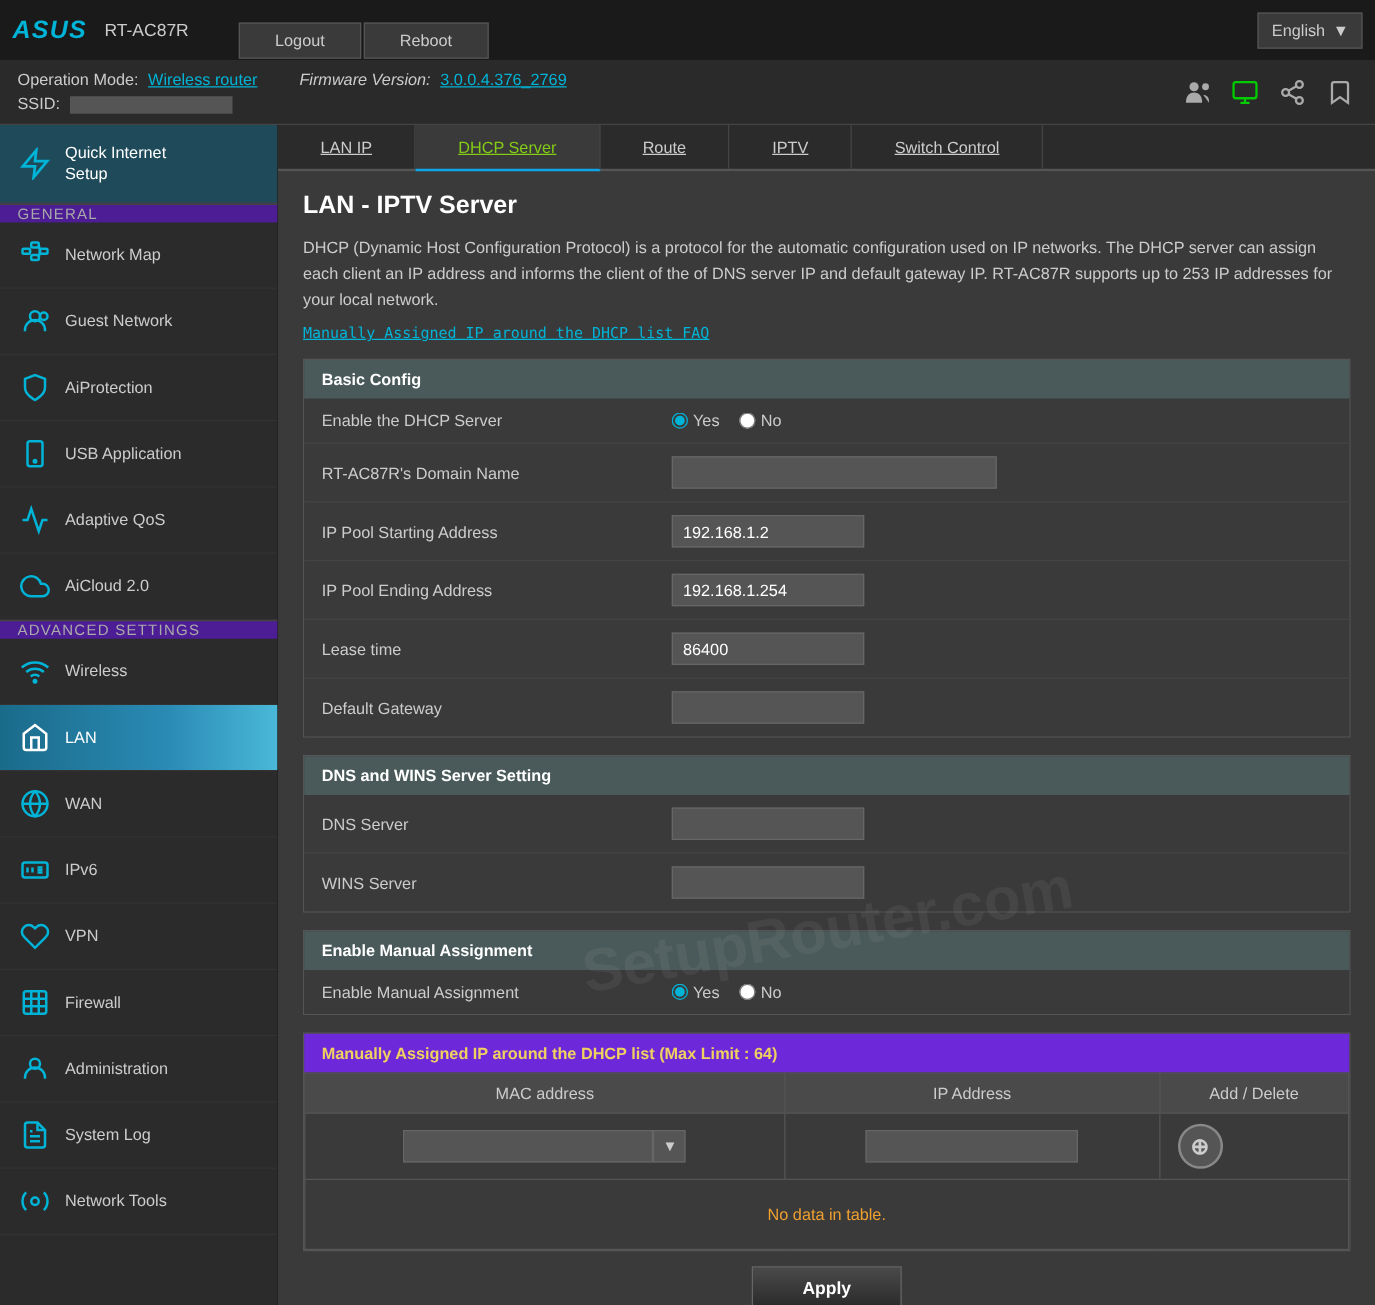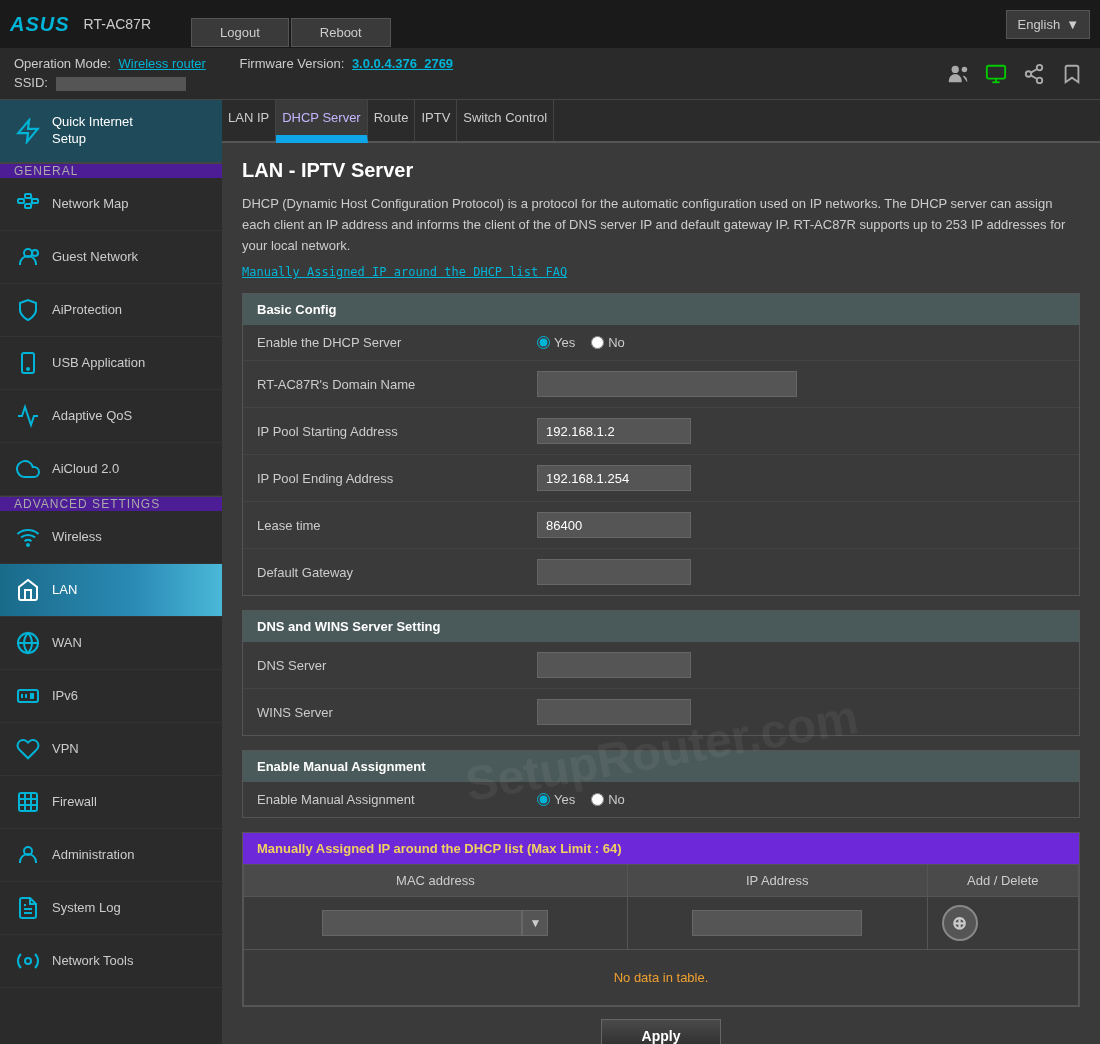--- a/index.html
+++ b/index.html
@@ -31,22 +31,22 @@
     .sidebar-label { font-size: 13px; }
 
     
     .sidebar-quick { display: flex; align-items: center; gap: 10px; padding: 14px; background: #1e4a5a; color: #fff; border-bottom: 1px solid #444; cursor: pointer; }
 
     
     #content { flex: 1; background: #3a3a3a; overflow-y: auto; }
 
     
     #tabbar { display: flex; background: #2b2b2b; border-bottom: 2px solid #555; }
-    .tab { padding: 10px 6px; cursor: pointer; color: #ccc; font-size: 13px; border-right: 1px solid #444; }
-    .tab.active { background: #3a3a3a; color: #c4b5fd; border-bottom: 8px solid #0ea5e9; margin-bottom: -2px; }
+    .tab { padding: 10px 34px; cursor: pointer; color: #ccc; font-size: 13px; border-right: 1px solid #444; text-decoration: underline; }
+    .tab.active { background: #3a3a3a; color: #84cc16; border-bottom: 2px solid #0ea5e9; margin-bottom: -2px; }
 
     
     #page-content { padding: 16px 20px; }
     .page-title { font-size: 20px; font-weight: bold; color: #fff; margin-bottom: 12px; }
     .page-desc { color: #ccc; font-size: 13px; line-height: 1.6; margin-bottom: 8px; }
     .page-link { color: #00b4d8; text-decoration: underline; font-family: monospace; font-size: 12px; cursor: pointer; }
 
     
     .section { margin-top: 14px; border: 1px solid #555; }
     .section-header { background: #4a5a5a; color: #fff; font-weight: bold; padding: 8px 14px; font-size: 13px; }
@@ -101,22 +101,22 @@
     <span>English</span>
     <span>▼</span>
   </div>
 </div>
 
 <div id="infobar">
   <div style="display:flex; flex-direction:column; gap:4px;">
     <div>
       <span style="color:#ccc;">Operation Mode:</span>
       <a style="color:#00b4d8; text-decoration:underline; margin-left:4px;">Wireless router</a>
-      <span style="margin-left: 30px;">Firmware Version:</span>
-      <a style="color:#00b4d8; text-decoration:underline; margin-left:4px; font-weight:bold;">3.0.0.4.376_2769</a>
+      <span style="margin-left: 30px; font-style: italic;">Firmware Version:</span>
+      <a style="color:#00b4d8; text-decoration:underline; margin-left:4px; font-weight:normal;">3.0.0.4.376_2769</a>
     </div>
     <div>
       <span>SSID:</span>
       <span style="background:#555; display:inline-block; width:130px; height:14px; margin-left:4px; vertical-align:middle;"></span>
     </div>
   </div>
   <div id="infobar-right">
     <span class="info-icon">
       <svg width="22" height="22" viewBox="0 0 24 24" fill="#aaa">
           <circle cx="9" cy="7" r="4"></circle>

